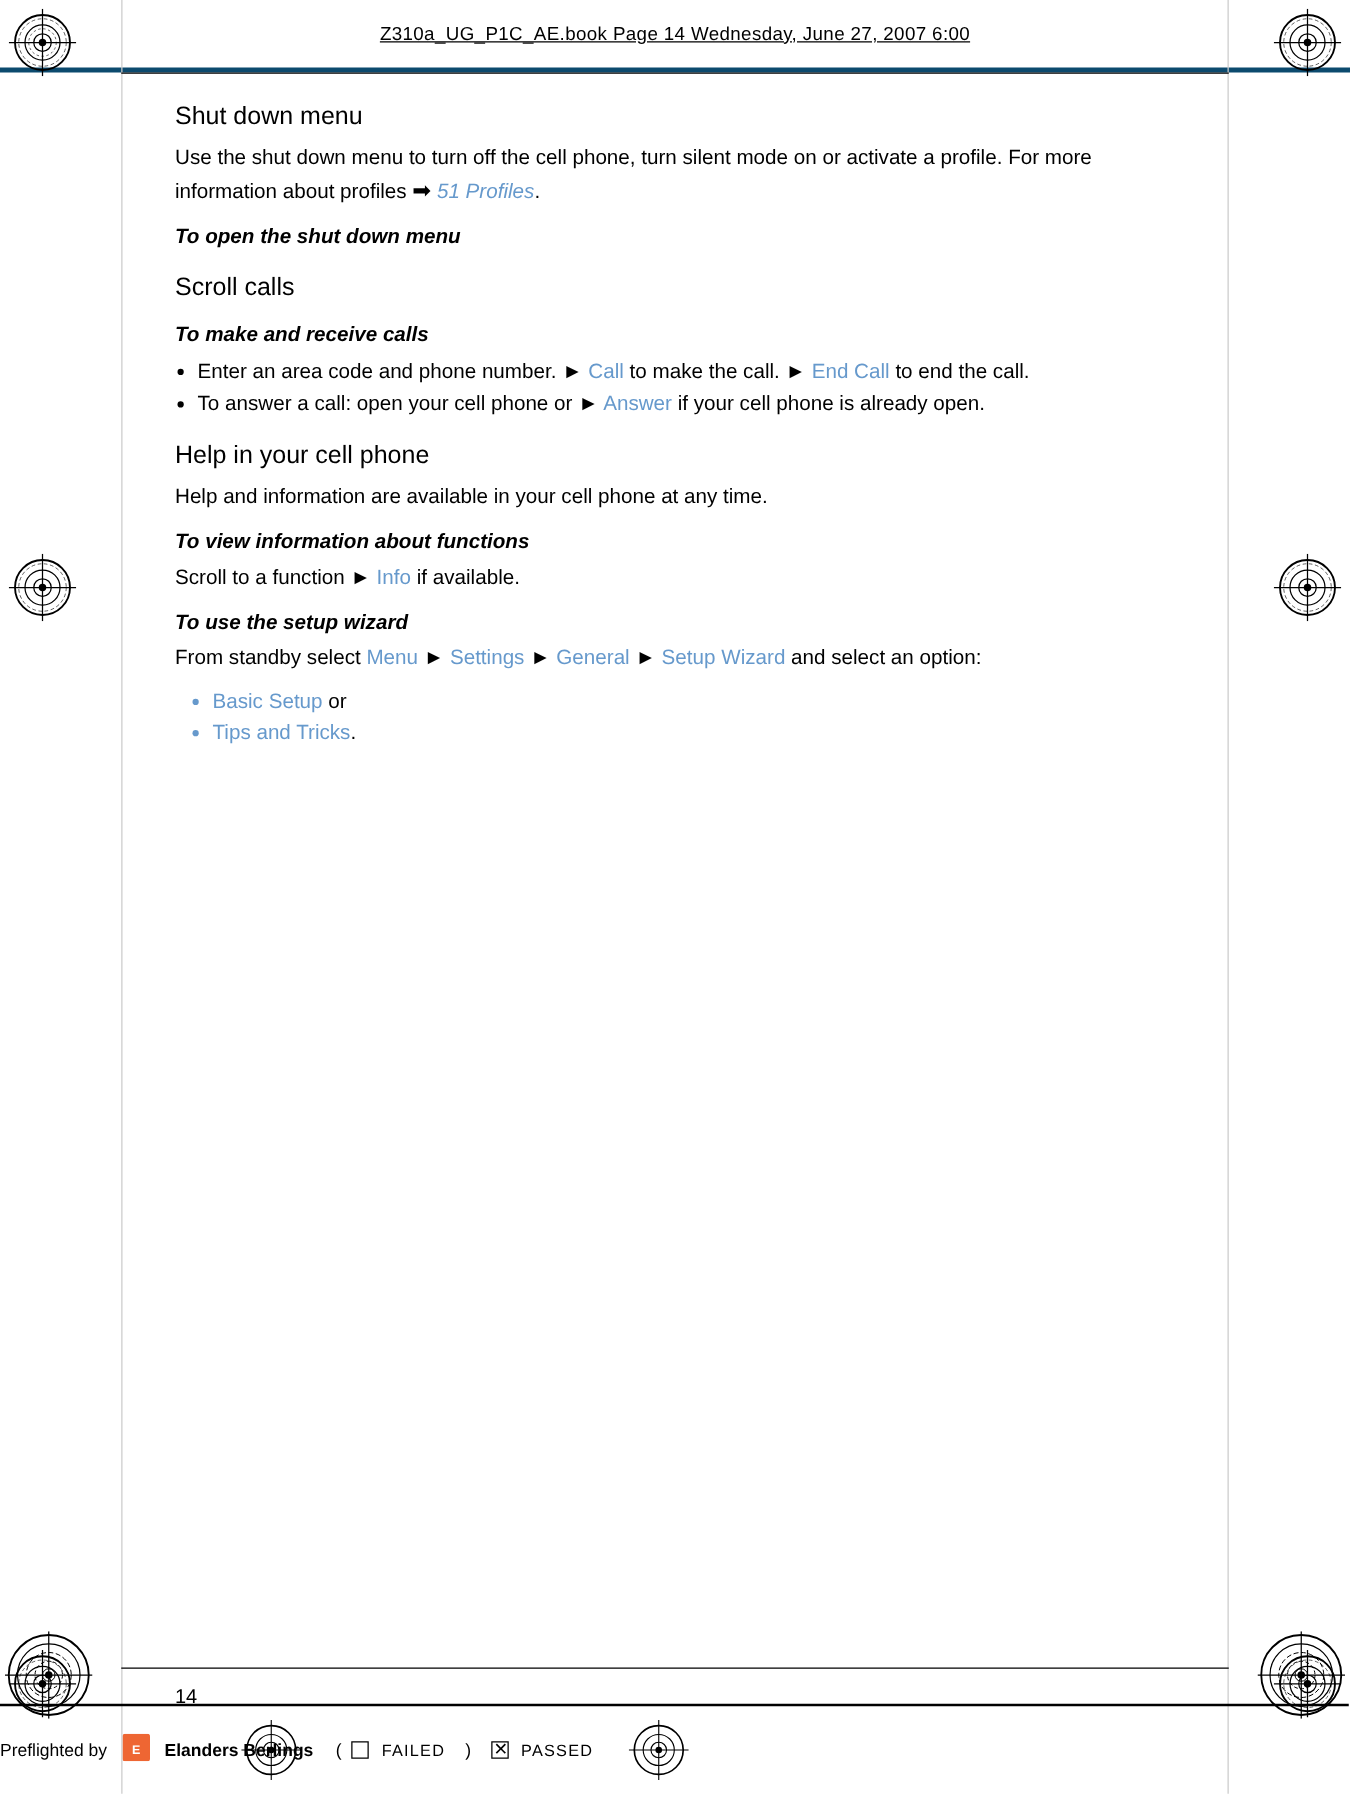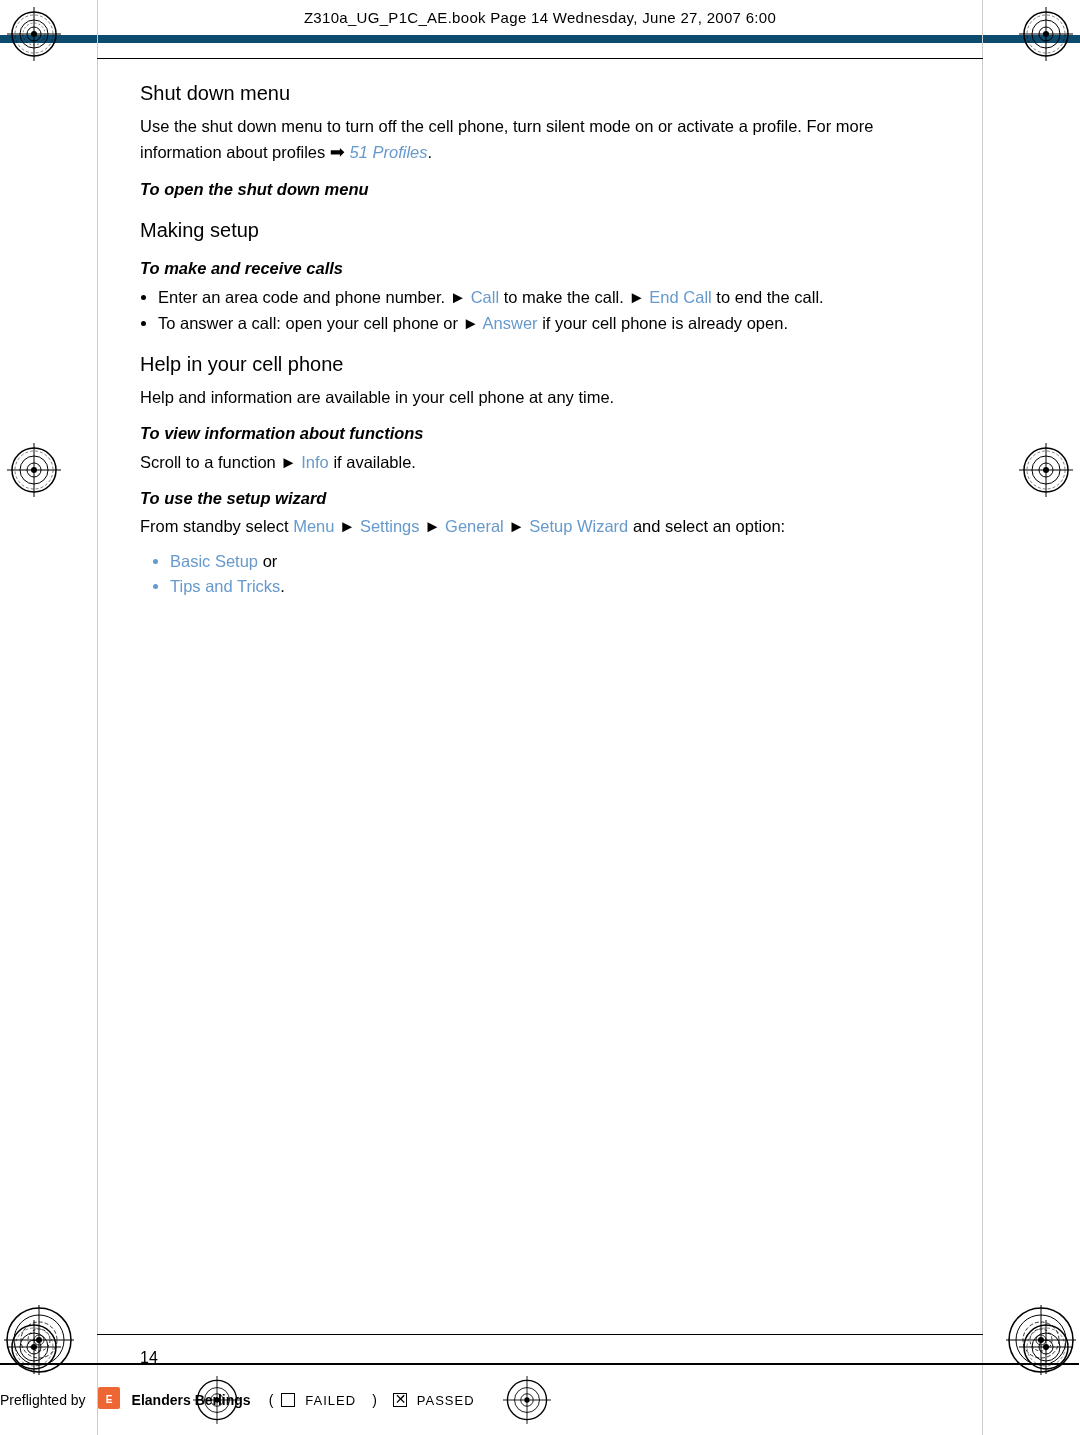--- a/index.html
+++ b/index.html
@@ -14,25 +14,26 @@
       overflow: hidden;
       position: relative;
     }
 
     
     .header-bar {
       position: absolute;
       top: 0;
       left: 0;
       right: 0;
-      height: 43px;
-      border-bottom: 8px solid #0c4a6e;
+      height: 58px;
+      border-bottom: 4px solid #0c4a6e;
       display: flex;
       align-items: center;
       justify-content: center;
+      text-decoration: underline;
     }
 
     .header-text {
       font-family: Arial, sans-serif;
       font-size: 15px;
       color: #000;
       letter-spacing: 0.3px;
     }
 
     
@@ -343,21 +344,21 @@
     <div class="body-text">
       <span>Use the shut down menu to turn off the cell phone, turn silent mode on or activate a profile. For more information about profiles </span><span style="font-size:18px;">➡</span> <span class="inline-link italic-arrow">51 Profiles</span><span>.</span>
     </div>
 
     <div>
       <div class="sub-heading">To open the shut down menu</div>
     </div>
   </div>
 
   <div class="section-block">
-    <div class="section-heading">Making setup</div>
+    <div class="section-heading">Scroll calls</div>
 
     <div>
       <div class="sub-heading">To make and receive calls</div>
       <ul class="bullet-list">
         <li>
           <span>Enter an area code and phone number. </span><span>►</span> <span class="inline-link">Call</span><span> to make the call. </span><span>►</span> <span class="inline-link">End Call</span><span> to end the call.</span>
         </li>
         <li>
           <span>To answer a call: open your cell phone or </span><span>►</span> <span class="inline-link">Answer</span><span> if your cell phone is already open.</span>
         </li>

